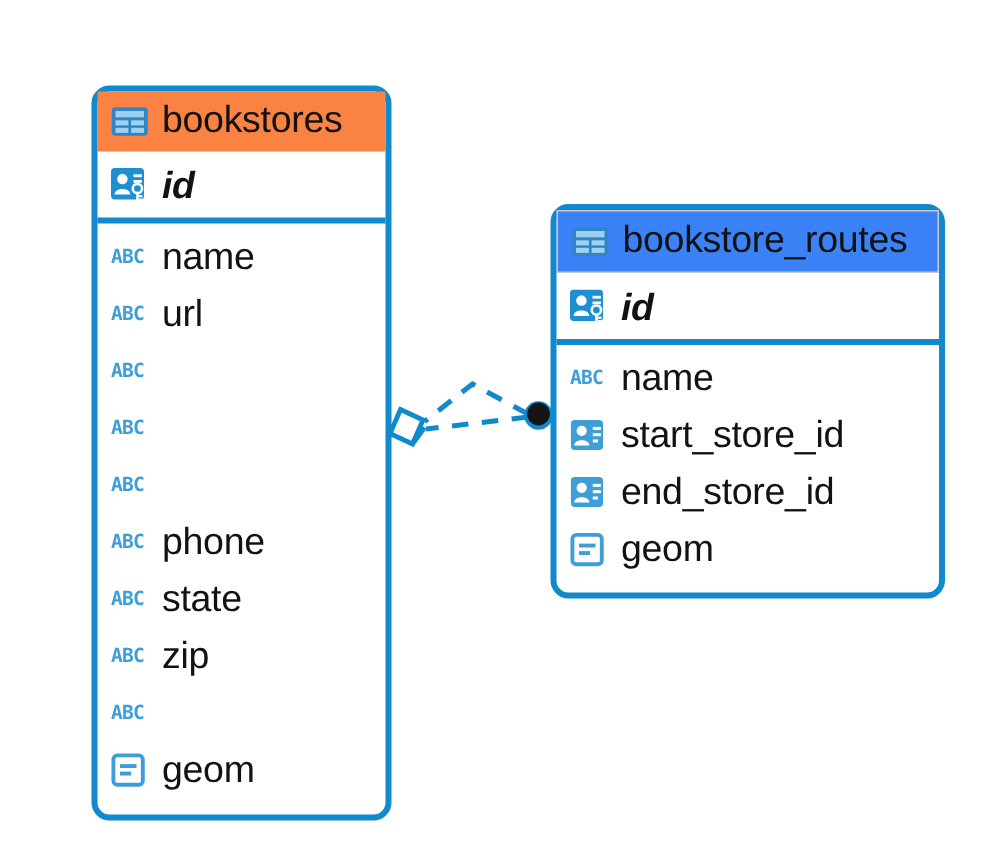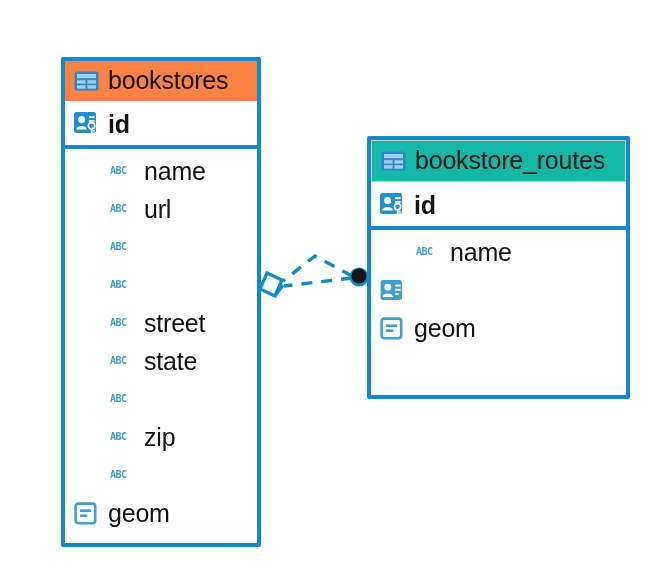--- a/index.html
+++ b/index.html
@@ -19,36 +19,36 @@
     position: absolute;
     inset: 0;
   }
 
   
   .entity {
     position: absolute;
     box-sizing: border-box;
     background: #ffffff;
     border: 4px solid #1189cd;
-    border-radius: 2px;
+    border-radius: 12px;
   }
 
   .entity-header {
     box-sizing: border-box;
     display: flex;
     align-items: center;
     gap: 9px;
     padding: 5px 10px 6px 9px;
     font-size: 25px;
     color: #121212;
     letter-spacing: -0.2px;
     white-space: nowrap;
   }
   .entity-header.accent   { background: #fa8242; }
-  .entity-header.neutral  { background: #14b8a6; border: 1px solid #c9c9c9; }
+  .entity-header.neutral  { background: #3b82f6; border: 1px solid #c9c9c9; }
 
   .pk-divider {
     height: 4px;
     background: #1189cd;
   }
 
   .entity-body {
     padding: 3px 0 5px 0;
   }
 
@@ -61,43 +61,42 @@
     height: 38px;
     white-space: nowrap;
   }
   .field-row.pk-row { height: 44px; padding-top: 3px; }
 
   .field-label {
     font-size: 25px;
     color: #121212;
     letter-spacing: -0.2px;
   }
-  .field-label.bold { font-weight: bold; }
+  .field-label.bold { font-weight: bold; font-style: italic; }
 
   
   .icon {
     flex: 0 0 auto;
     display: inline-block;
     line-height: 0;
   }
   .icon svg { display: block; }
 
   .icon-abc {
     width: 26px;
     height: 22px;
     display: flex;
     align-items: center;
     justify-content: flex-start;
     font-family: "DejaVu Sans Mono", monospace;
-    font-size: 10px;
+    font-size: 13px;
     font-weight: bold;
     color: #3e9fd8;
     letter-spacing: -0.5px;
     line-height: 1;
-    margin-left: 36px;
   }
 
   
   .connector {
     position: absolute;
     left: 0;
     top: 0;
     pointer-events: none;
   }
 </style>
@@ -174,30 +173,30 @@
       <div class="field-row">
         <span class="icon-abc">ABC</span>
       </div>
 
       <div class="field-row">
         <span class="icon-abc">ABC</span>
       </div>
 
       <div class="field-row">
         <span class="icon-abc">ABC</span>
-        <span class="field-label">street</span>
+      </div>
+
+      <div class="field-row">
+        <span class="icon-abc">ABC</span>
+        <span class="field-label">phone</span>
       </div>
 
       <div class="field-row">
         <span class="icon-abc">ABC</span>
         <span class="field-label">state</span>
-      </div>
-
-      <div class="field-row">
-        <span class="icon-abc">ABC</span>
       </div>
 
       <div class="field-row">
         <span class="icon-abc">ABC</span>
         <span class="field-label">zip</span>
       </div>
 
       <div class="field-row">
         <span class="icon-abc">ABC</span>
       </div>
@@ -252,32 +251,46 @@
 
     <div class="pk-divider"></div>
 
     <div class="entity-body">
 
       <div class="field-row">
         <span class="icon-abc">ABC</span>
         <span class="field-label">name</span>
       </div>
 
-
       <div class="field-row">
         <span class="icon">
           <svg width="26" height="23" viewBox="0 0 26 23">
             <rect x="0.6" y="1" width="21.4" height="20" rx="2.5" fill="#3e9fd8"></rect>
             <circle cx="7.8" cy="8.2" r="3.4" fill="#ffffff"></circle>
             <path d="M 2.8 18 C 2.8 13.4 12.9 13.4 12.9 18 Z" fill="#ffffff"></path>
             <rect x="15.2" y="5.6" width="5.4" height="2" fill="#ffffff"></rect>
             <rect x="15.2" y="9.8" width="5.4" height="2" fill="#ffffff"></rect>
             <rect x="15.2" y="14" width="3.4" height="2" fill="#ffffff"></rect>
           </svg>
         </span>
+        <span class="field-label">start_store_id</span>
+      </div>
+
+      <div class="field-row">
+        <span class="icon">
+          <svg width="26" height="23" viewBox="0 0 26 23">
+            <rect x="0.6" y="1" width="21.4" height="20" rx="2.5" fill="#3e9fd8"></rect>
+            <circle cx="7.8" cy="8.2" r="3.4" fill="#ffffff"></circle>
+            <path d="M 2.8 18 C 2.8 13.4 12.9 13.4 12.9 18 Z" fill="#ffffff"></path>
+            <rect x="15.2" y="5.6" width="5.4" height="2" fill="#ffffff"></rect>
+            <rect x="15.2" y="9.8" width="5.4" height="2" fill="#ffffff"></rect>
+            <rect x="15.2" y="14" width="3.4" height="2" fill="#ffffff"></rect>
+          </svg>
+        </span>
+        <span class="field-label">end_store_id</span>
       </div>
 
       <div class="field-row">
         <span class="icon">
           <svg width="26" height="23" viewBox="0 0 26 23">
             <rect x="1.6" y="1.6" width="19.6" height="19.6" rx="2.6" fill="#ffffff" stroke="#3e9fd8" stroke-width="2.6"></rect>
             <rect x="6" y="7.4" width="11" height="2.6" fill="#3e9fd8"></rect>
             <rect x="6" y="12.4" width="7.4" height="2.6" fill="#3e9fd8"></rect>
           </svg>
         </span>

